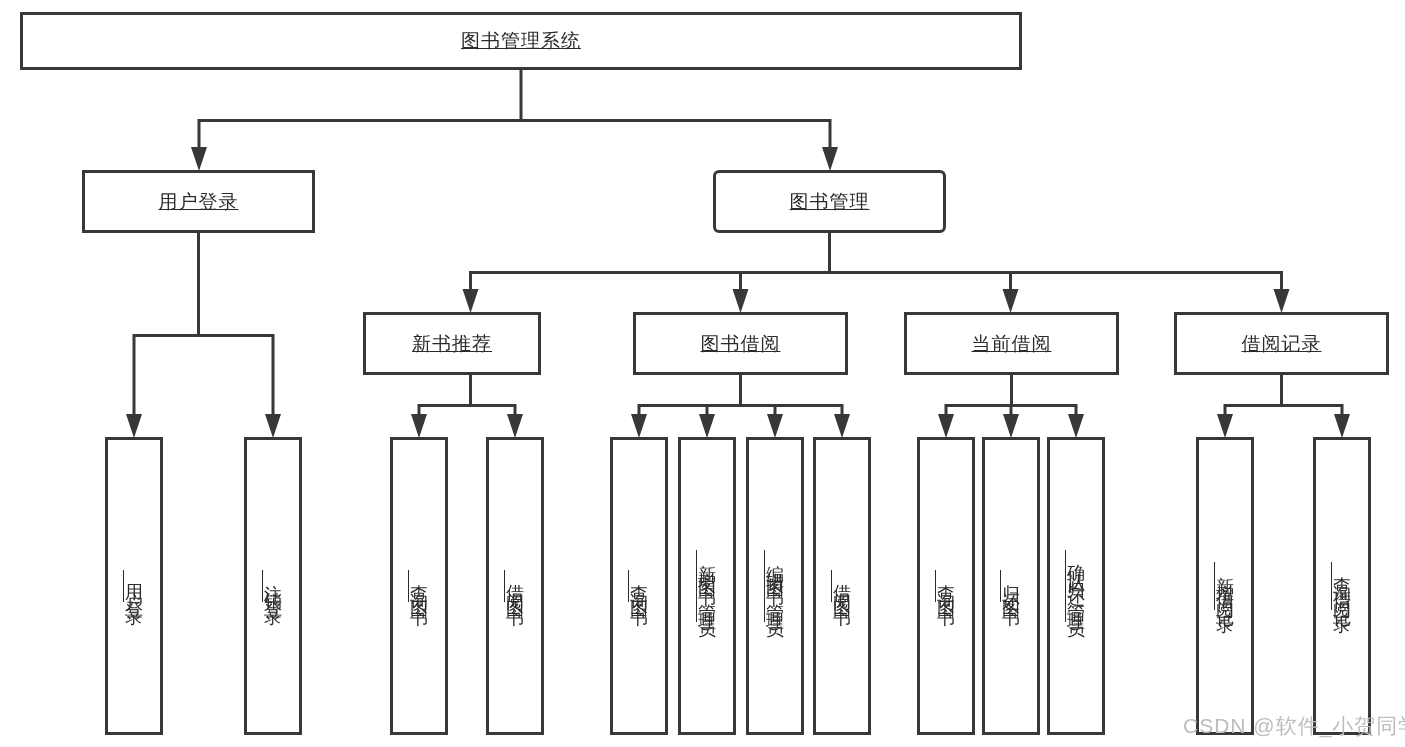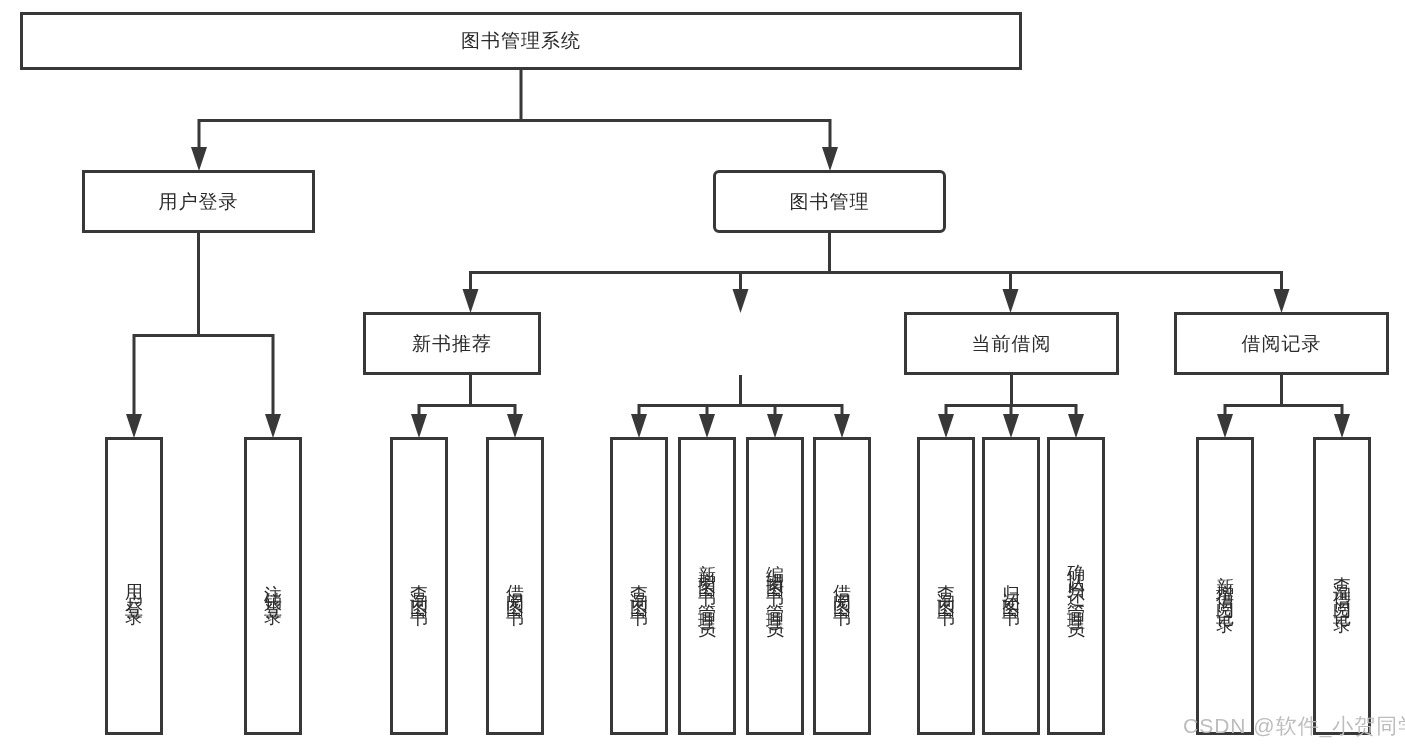--- a/index.html
+++ b/index.html
@@ -20,20 +20,21 @@
   #connectors{ position:absolute; left:0; top:0; }
   #connectors path{ stroke:var(--line); stroke-width:3; fill:none; }
   #connectors polygon{ fill:var(--line); stroke:none; }
   .box{
     position:absolute;
     border:3px solid var(--line);
     background:var(--bg);
     display:flex; align-items:center; justify-content:center;
     color:var(--text);
     text-align:left;
+    text-decoration:underline;
   }
   .h-box{ font-size:19px; letter-spacing:1px; }
   .leaf{
     writing-mode:vertical-rl;
     text-orientation:upright;
     font-size:18px;
     letter-spacing:8px;
     line-height:1;
     padding:6px 0;
   }
@@ -134,20 +135,21 @@
       <polygon points="1334,414 1350,414 1342,438"></polygon>
     </g>
   </svg>
 
   <div class="box h-box root-box">图书管理系统</div>
 
   <div class="box h-box user-login">用户登录</div>
   <div class="box h-box book-mgmt">图书管理</div>
 
   <div class="box h-box lv2-1">新书推荐</div>
+  <div class="box h-box lv2-2">图书借阅</div>
   <div class="box h-box lv2-3">当前借阅</div>
   <div class="box h-box lv2-4">借阅记录</div>
 
   <div class="box leaf lf-1">用户登录</div>
   <div class="box leaf lf-2">注销登录</div>
 
   <div class="box leaf lf-3">查询图书</div>
   <div class="box leaf lf-4">借阅图书</div>
 
   <div class="box leaf lf-5">查询图书</div>

